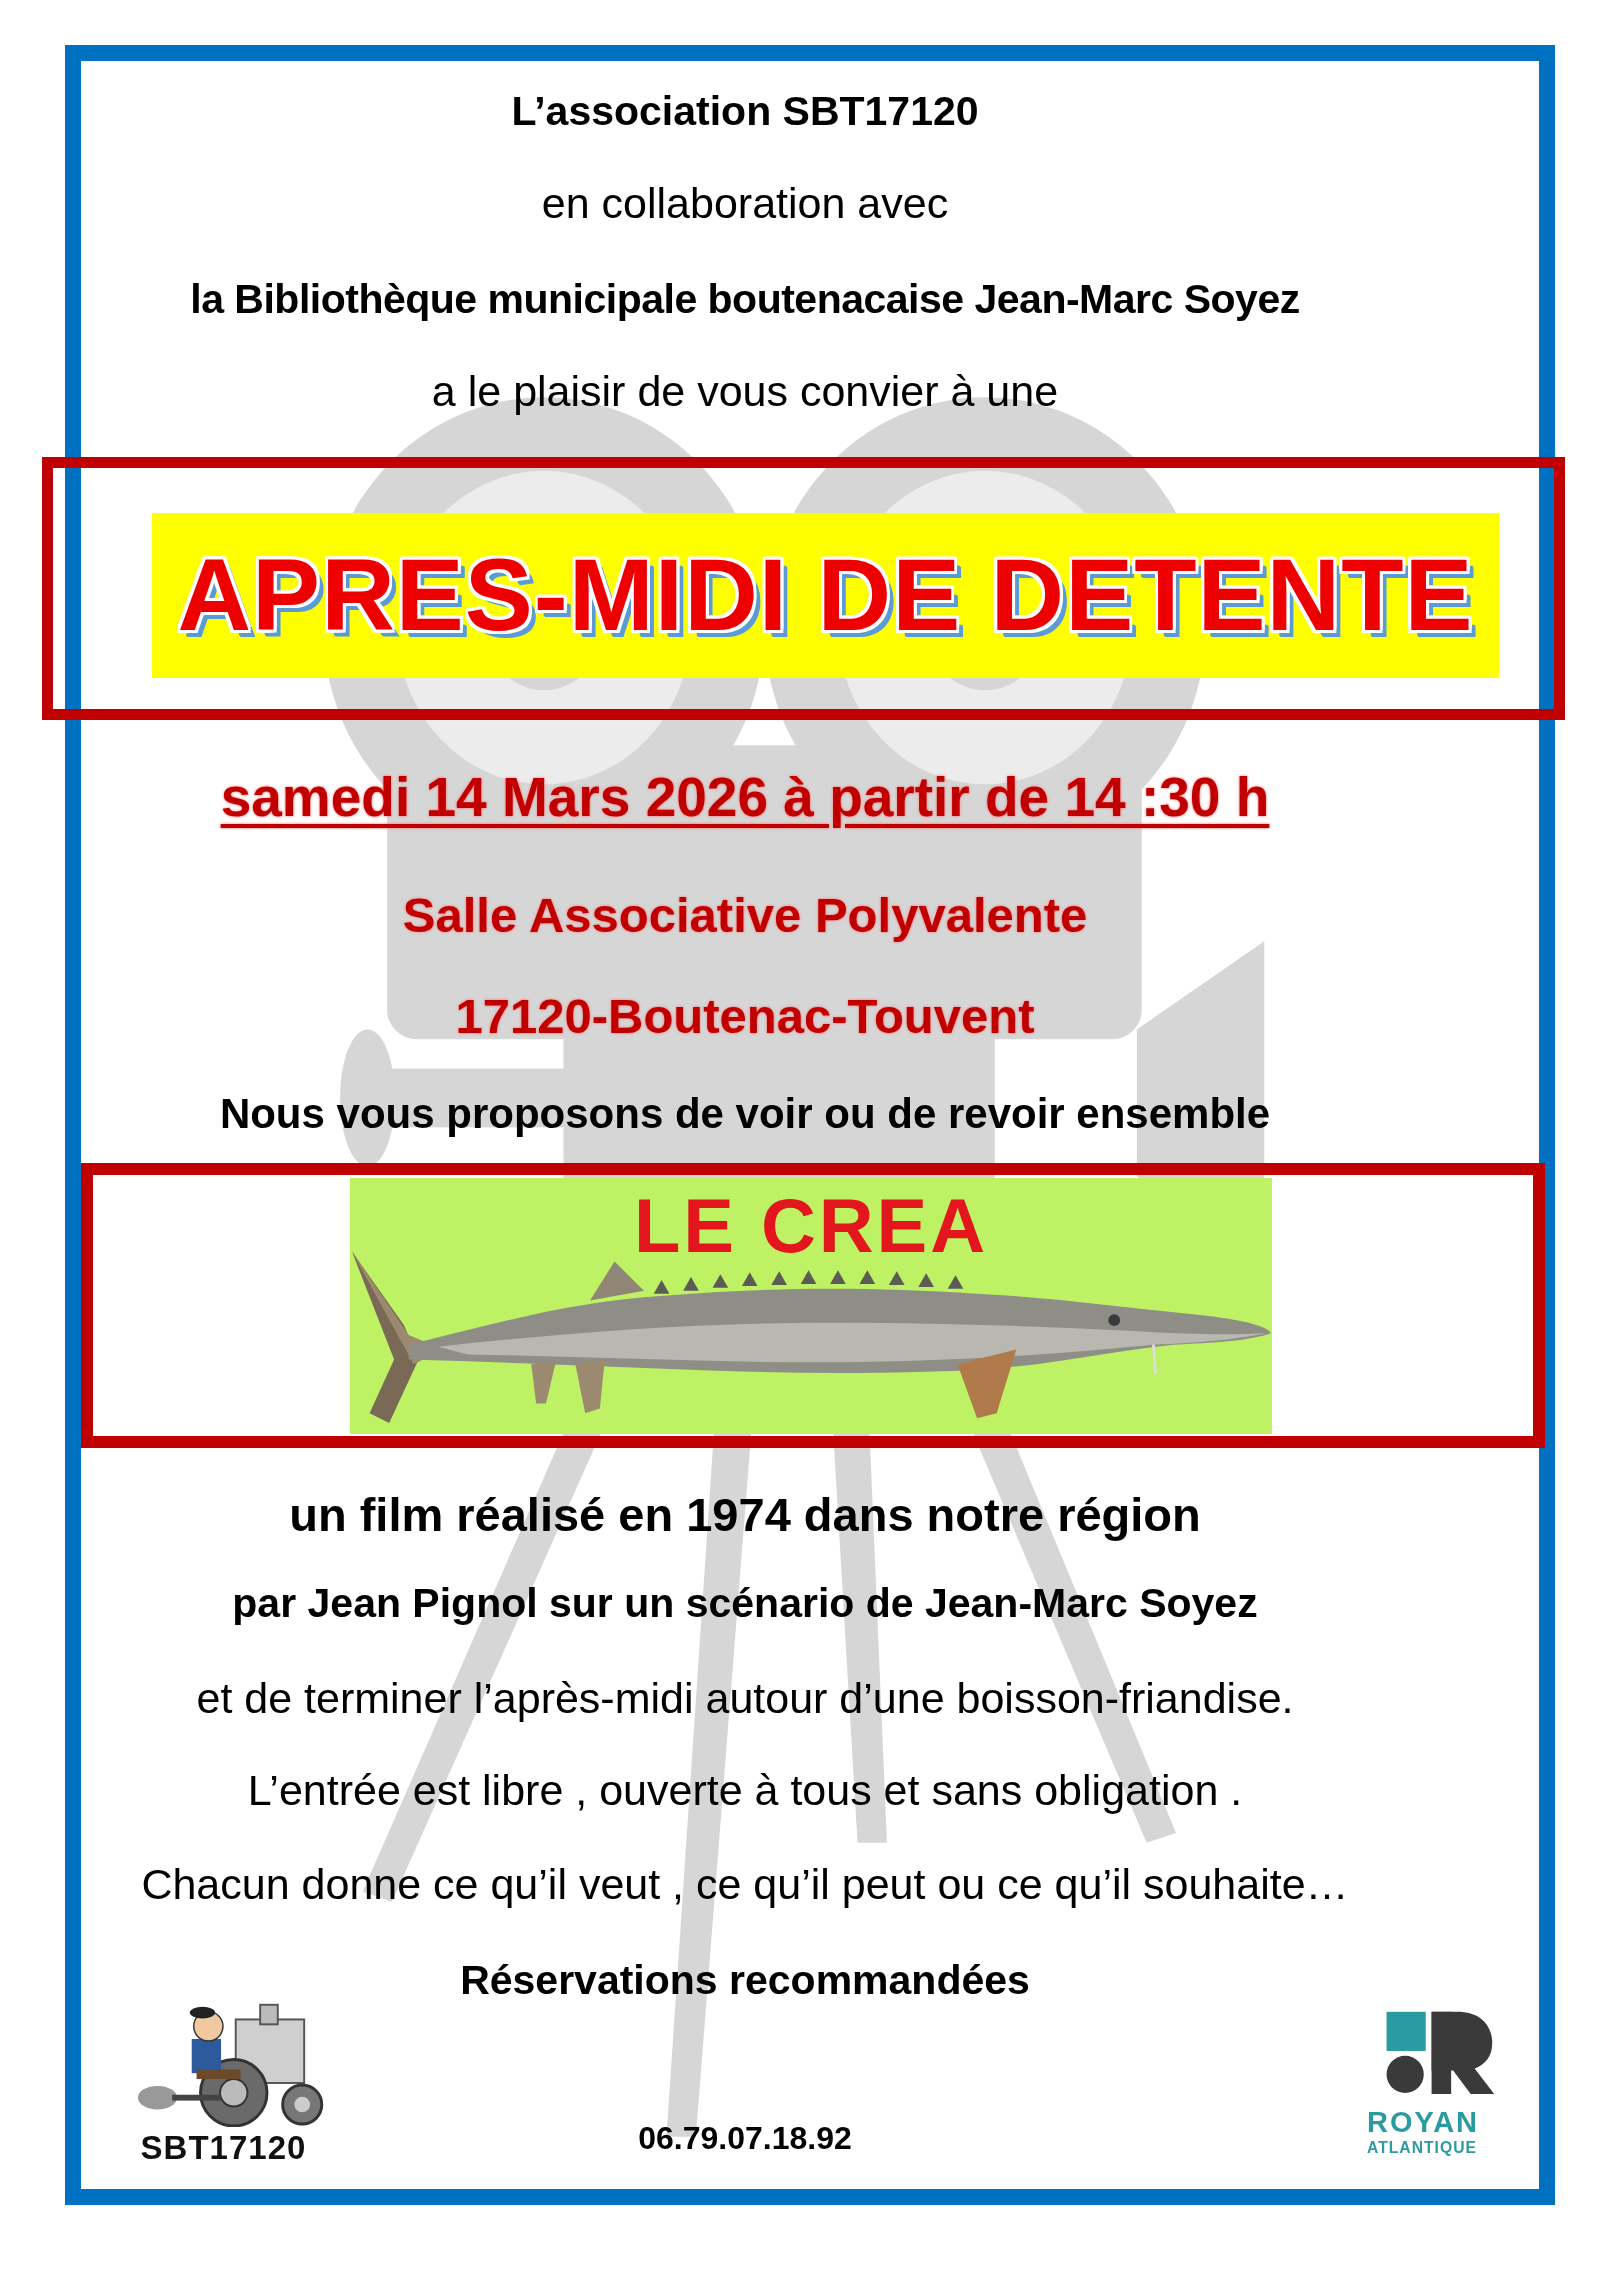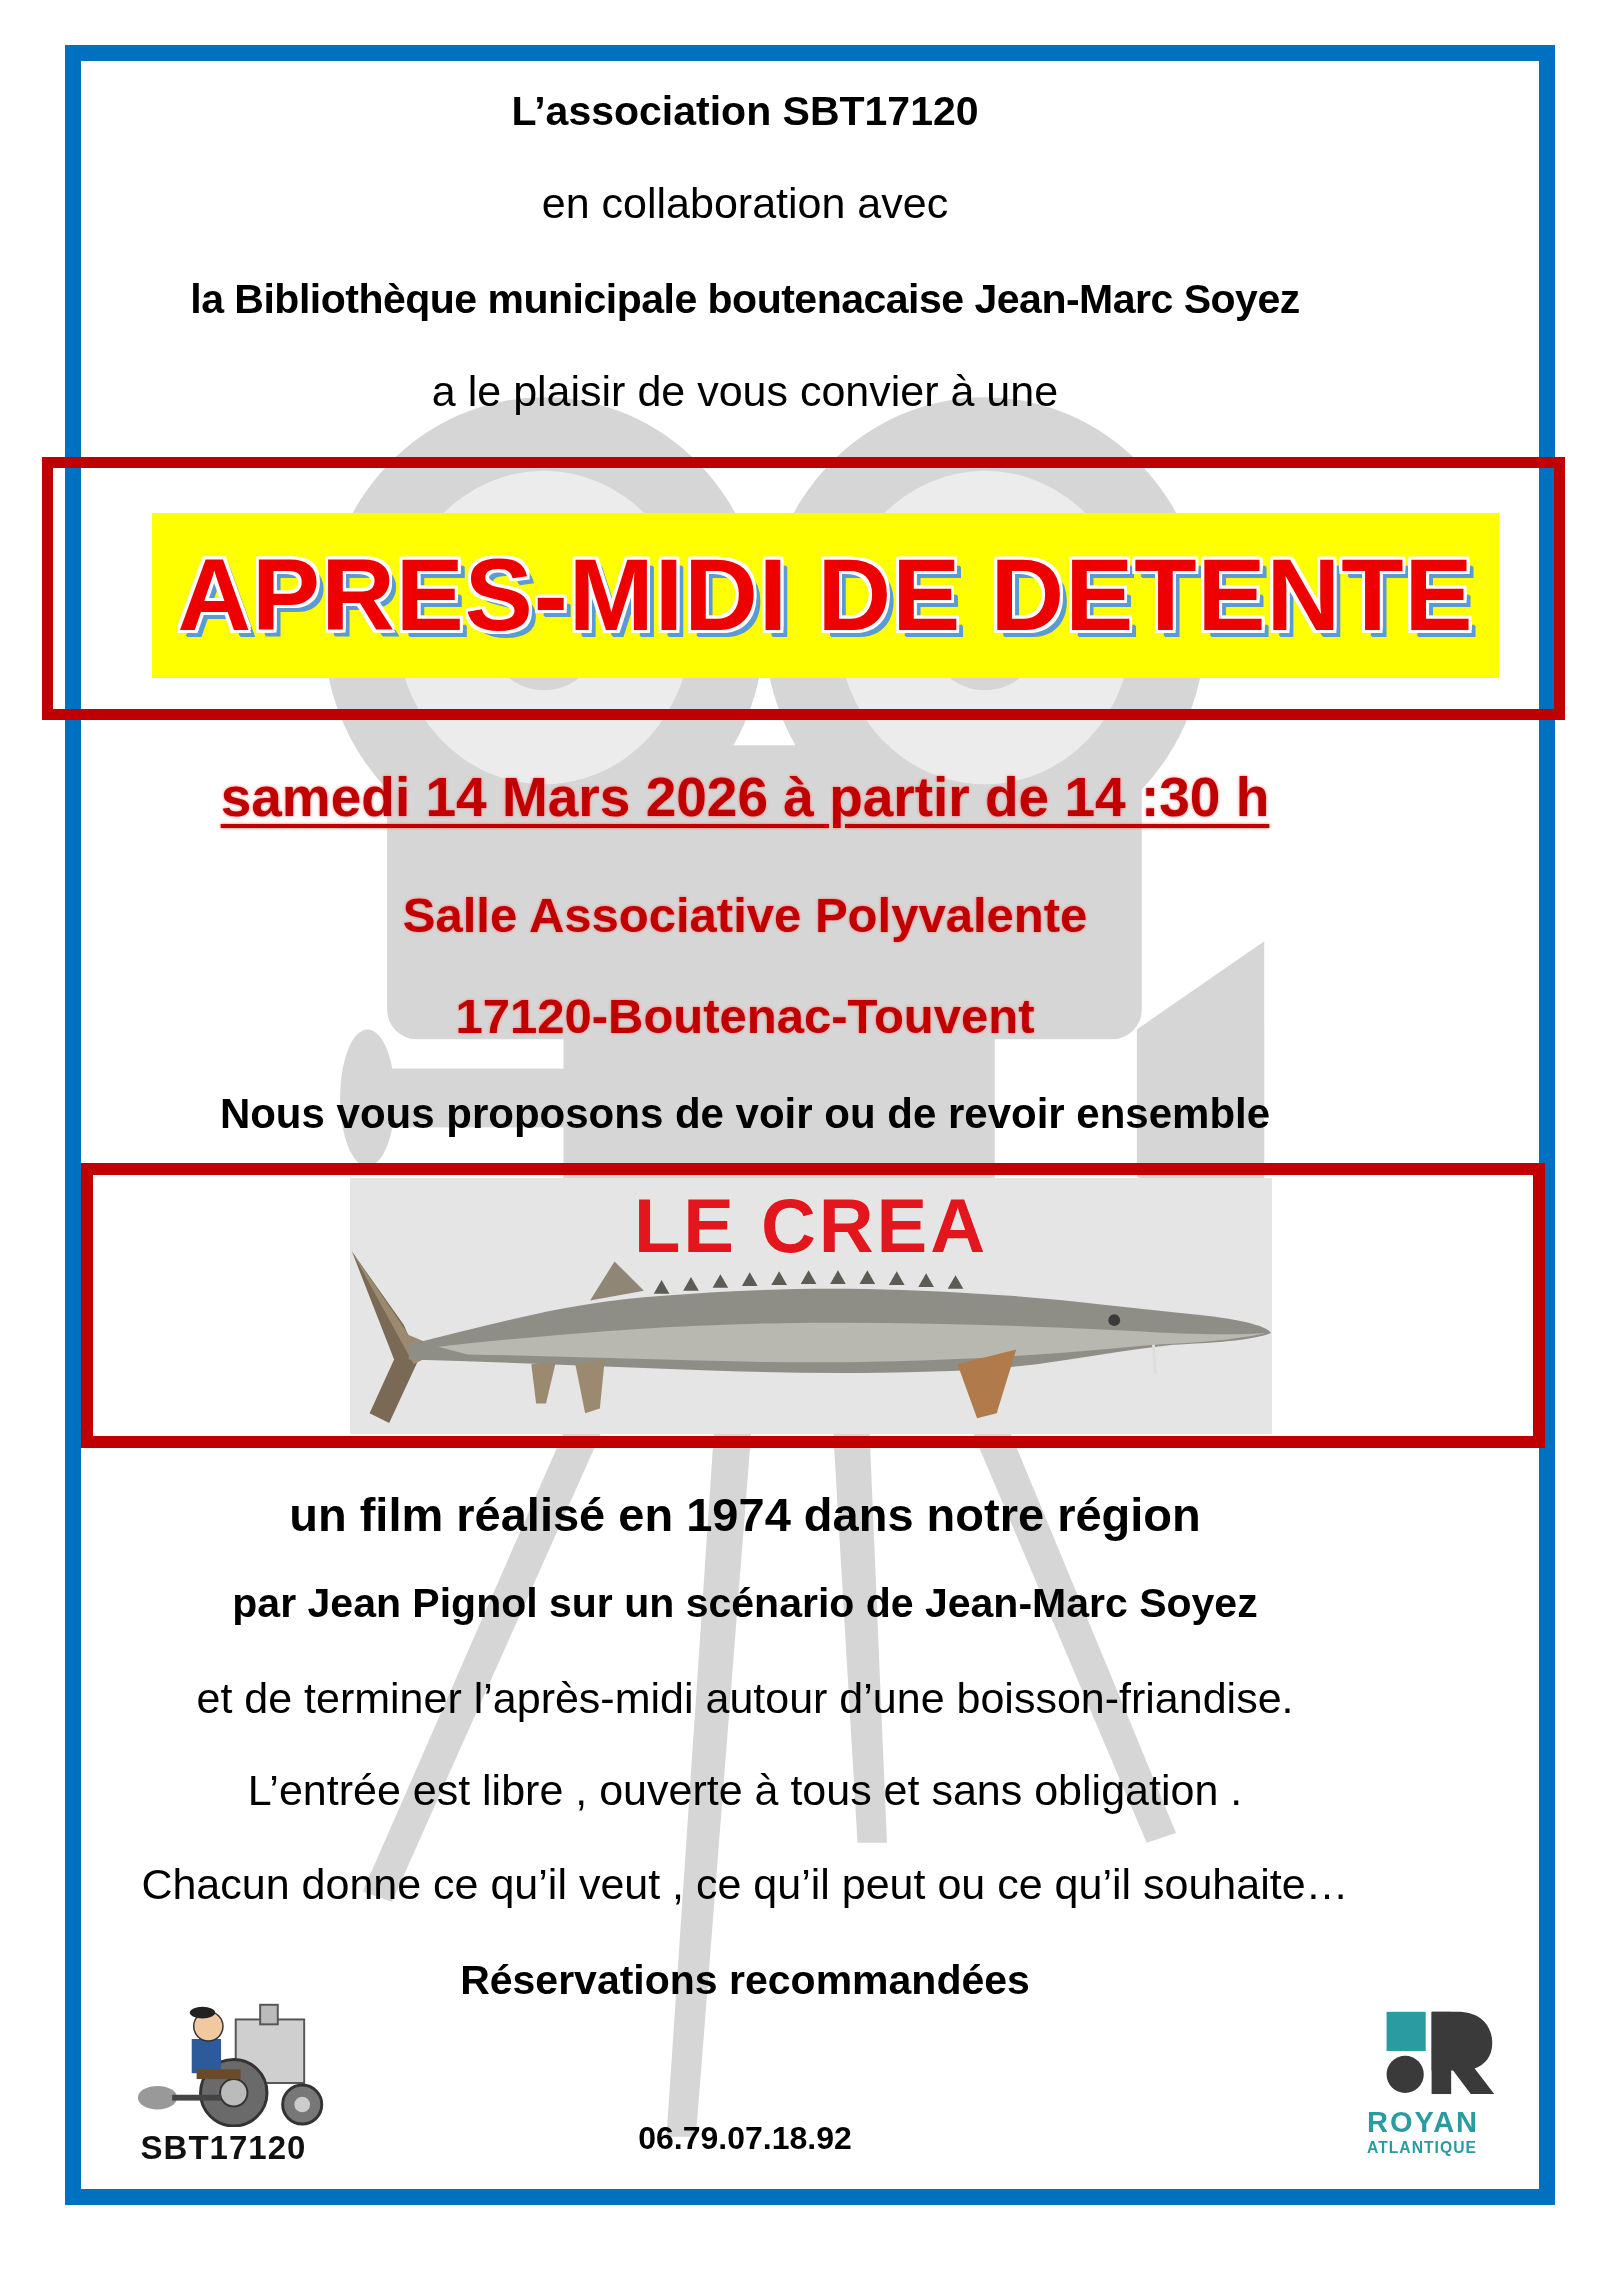--- a/index.html
+++ b/index.html
@@ -8,21 +8,21 @@
   .line { position:absolute; left:0; width:1490px; text-align:center; white-space:nowrap; color:#000; }
   .bold { font-weight:bold; }
   .reg { font-weight:normal; }
   .watermark { position:absolute; left:0; top:0; width:1621px; height:2293px; pointer-events:none; }
   .redbox { position:absolute; border:11.8px solid #C00000; box-sizing:border-box; }
   .banner-yellow { position:absolute; background:#FFFF00; }
   .banner-title { position:absolute; left:152px; width:1347px; top:513px; height:123px; line-height:165px; text-align:center; font-weight:bold; font-size:102px; color:#EE0000; letter-spacing:1px;
     text-shadow: -2.9px -2.9px 0 #fff, 2.9px -2.9px 0 #fff, -2.9px 2.9px 0 #fff, 2.9px 2.9px 0 #fff, 0 -2.9px 0 #fff, 0 2.9px 0 #fff, -2.9px 0 0 #fff, 2.9px 0 0 #fff, 5.9px 5.9px 0 #5B9BD5, 6.9px 6.9px 0 #5B9BD5; }
   .date { color:#C00000; font-weight:bold; font-size:55px; text-decoration:underline; text-decoration-thickness:3.9px; text-underline-offset:7.8px; text-shadow:0 0 2.9px #ff6b6b; }
   .redline { color:#C00000; font-weight:bold; font-size:49px; text-shadow:0 0 2.9px #ff6b6b; }
-  .crea-img { position:absolute; left:350px; top:1178px; width:922px; height:256px; background:#e5e5e5; overflow:hidden; }
+  .crea-img { position:absolute; left:350px; top:1178px; width:922px; height:256px; background:#bef264; overflow:hidden; }
   .crea-title { position:absolute; left:0; width:922px; top:3.9px; text-align:center; font-weight:bold; font-size:76px; color:#E3161E; letter-spacing:2.9px; line-height:88px; }
   .logo-sbt { position:absolute; left:118px; top:1995px; width:211px; height:172px; }
   .logo-sbt-text { position:absolute; left:0; bottom:0; width:211px; text-align:center; font-weight:bold; font-size:33px; color:#111; letter-spacing:1px; }
   .logo-royan { position:absolute; left:1367px; top:2000px; width:137px; height:162px; }
   .royan-text { position:absolute; left:0; width:137px; color:#2A9BA1; font-weight:bold; }
   .phone { font-weight:bold; font-size:32px; }
 </style>
 </head>
 <body>
 

